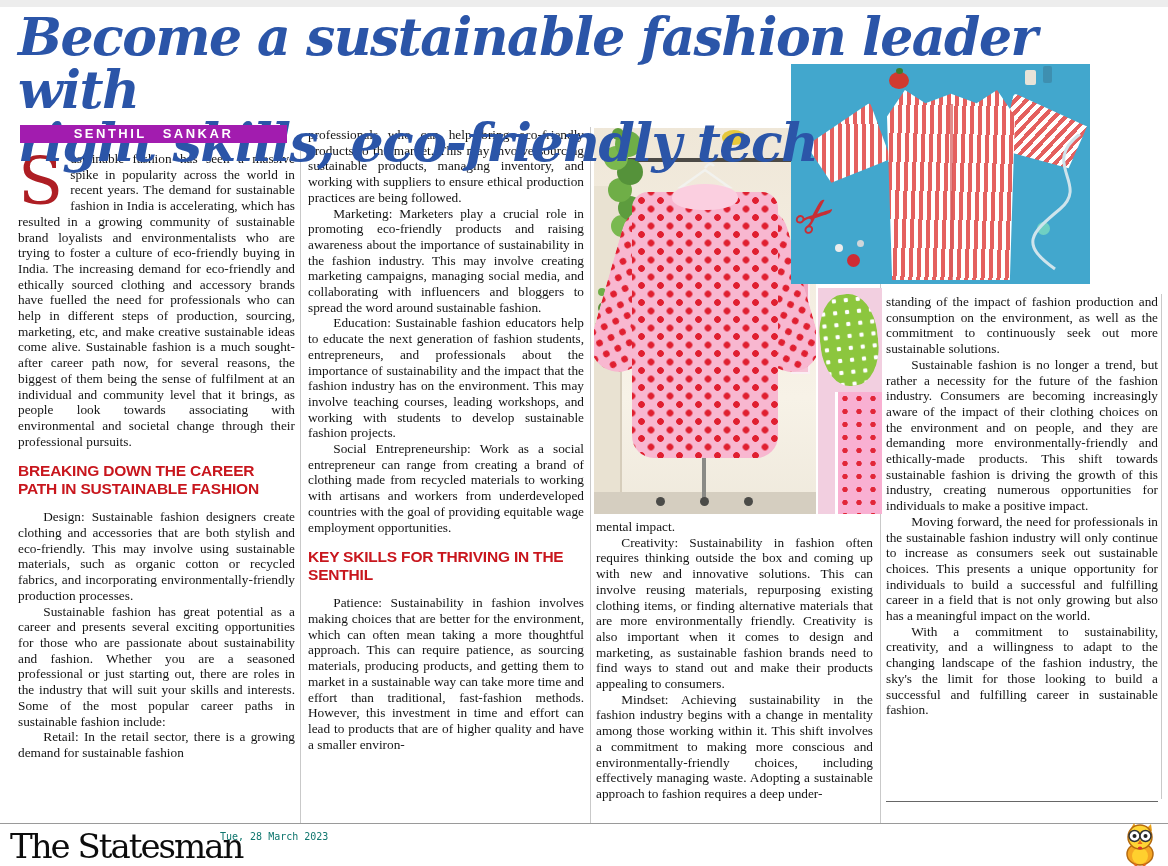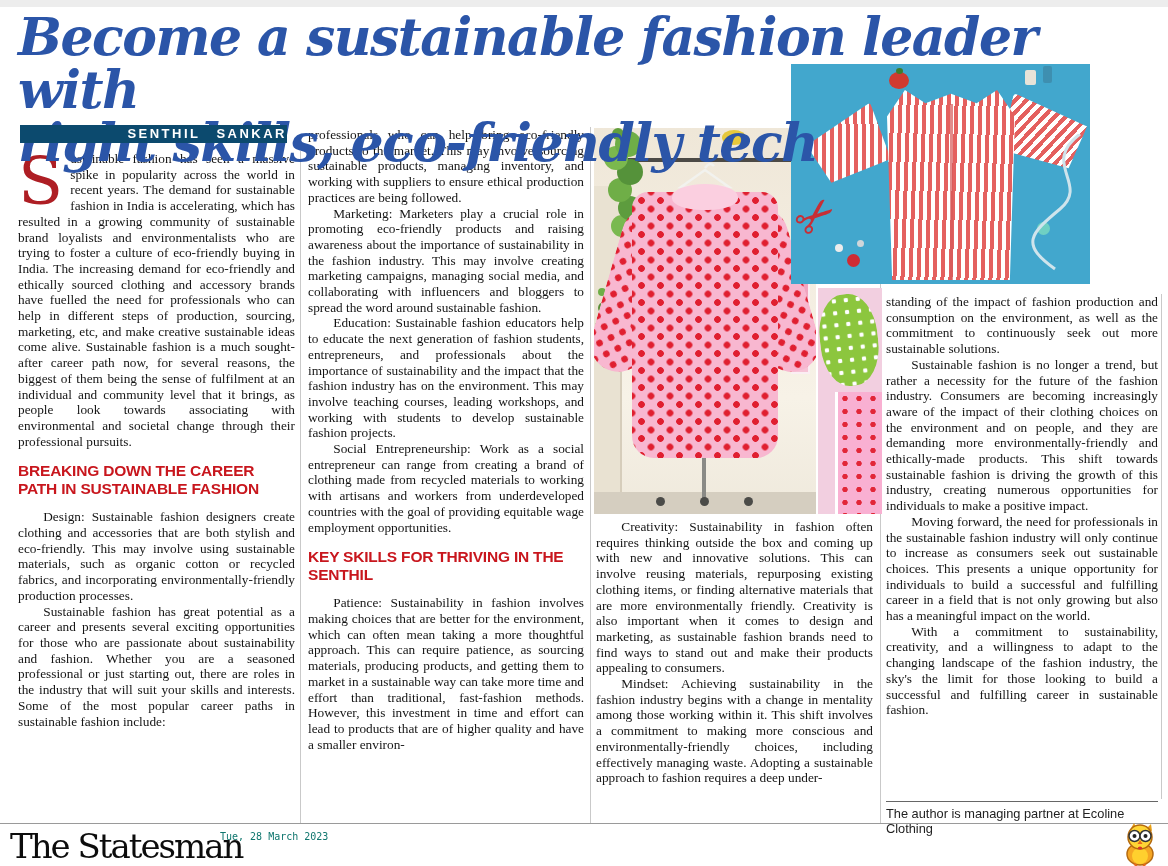--- a/index.html
+++ b/index.html
@@ -5,22 +5,22 @@
   html,body{margin:0;padding:0;background:#fff;}
   .page{position:relative;width:1168px;height:866px;background:#fff;overflow:hidden;
         font-family:"Liberation Serif",serif;}
   .topstrip{position:absolute;left:0;top:0;width:1168px;height:7px;background:#ededed;}
 
   
   .title{position:absolute;left:18px;top:10px;width:1110px;z-index:6;
          font-family:"DejaVu Serif",serif;font-style:italic;font-weight:700;
          font-size:52px;line-height:53px;color:#2b55a8;letter-spacing:-1.5px;}
   .byline{position:absolute;left:20px;top:125px;width:267px;height:18px;z-index:6;
-          background:#0c4a6e;color:#fff;font-family:"Liberation Sans",sans-serif;
-          font-weight:700;font-size:13px;line-height:18px;text-align:right;
+          background:#a21caf;color:#fff;font-family:"Liberation Sans",sans-serif;
+          font-weight:700;font-size:13px;line-height:18px;text-align:center;
           letter-spacing:2.5px;word-spacing:10px;}
 
   
   .col{position:absolute;font-size:13.3px;line-height:15.7px;color:#141414;
        overflow:hidden;}
   .col p{margin:0;text-align:justify;text-indent:1.9em;}
   .col p.noind{text-indent:0;}
   .lead{font-weight:400;}
   .col1{left:18px;top:151px;width:277px;height:672px;}
   .col2{left:308px;top:127px;width:276px;height:696px;}
@@ -134,45 +134,46 @@
   <div class="vrule" style="left:300px;top:151px;height:672px;"></div>
   <div class="vrule" style="left:590px;top:127px;height:696px;"></div>
   <div class="vrule" style="left:880px;top:127px;height:696px;"></div>
   <div class="vrule" style="left:1161px;top:294px;height:505px;"></div>
 
   <div class="col col1">
     <p class="noind"><span class="dropcap">S</span><span>ustainable fashion has seen a massive spike in popularity across the world in recent years. The demand for sustainable fashion in India is accelerating, which has resulted in a growing community of sustainable brand loyalists and environmentalists who are trying to foster a culture of eco-friendly buying in India. The increasing demand for eco-friendly and ethically sourced clothing and accessory brands have fuelled the need for professionals who can help in different steps of production, sourcing, marketing, etc, and make creative sustainable ideas come alive. Sustainable fashion is a much sought-after career path now, for several reasons, the biggest of them being the sense of fulfilment at an individual and community level that it brings, as people look towards associating with environmental and societal change through their professional pursuits.</span></p>
     <div class="sec-head">BREAKING DOWN THE CAREER PATH IN SUSTAINABLE FASHION</div>
     <p><span class="lead">Design:</span><span> Sustainable fashion designers create clothing and accessories that are both stylish and eco-friendly. This may involve using sustainable materials, such as organic cotton or recycled fabrics, and incorporating environmentally-friendly production processes.</span></p>
     <p>Sustainable fashion has great potential as a career and presents several exciting opportunities for those who are passionate about sustainability and fashion. Whether you are a seasoned professional or just starting out, there are roles in the industry that will suit your skills and interests. Some of the most popular career paths in sustainable fashion include:</p>
+    <p><span class="lead">Retail:</span><span> In the retail sector, there is a growing demand for sustainable fashion</span></p>
   </div>
 
   <div class="col col2">
     <p class="noind">professionals who can help bring eco-friendly products to the market. This may involve sourcing sustainable products, managing inventory, and working with suppliers to ensure ethical production practices are being followed.</p>
     <p><span class="lead">Marketing:</span><span> Marketers play a crucial role in promoting eco-friendly products and raising awareness about the importance of sustainability in the fashion industry. This may involve creating marketing campaigns, managing social media, and collaborating with influencers and bloggers to spread the word around sustainable fashion.</span></p>
     <p><span class="lead">Education:</span><span> Sustainable fashion educators help to educate the next generation of fashion students, entrepreneurs, and professionals about the importance of sustainability and the impact that the fashion industry has on the environment. This may involve teaching courses, leading workshops, and working with students to develop sustainable fashion projects.</span></p>
     <p>Social Entrepreneurship: Work as a social entrepreneur can range from creating a brand of clothing made from recycled materials to working with artisans and workers from underdeveloped countries with the goal of providing equitable wage employment opportunities.</p>
     <div class="sec-head">KEY SKILLS FOR THRIVING IN THE SENTHIL</div>
     <p><span class="lead">Patience:</span><span> Sustainability in fashion involves making choices that are better for the environment, which can often mean taking a more thoughtful approach. This can require patience, as sourcing materials, producing products, and getting them to market in a sustainable way can take more time and effort than traditional, fast-fashion methods. However, this investment in time and effort can lead to products that are of higher quality and have a smaller environ-</span></p>
   </div>
 
   <div class="col col3">
+    <p class="noind">mental impact.</p>
     <p>Creativity: Sustainability in fashion often requires thinking outside the box and coming up with new and innovative solutions. This can involve reusing materials, repurposing existing clothing items, or finding alternative materials that are more environmentally friendly. Creativity is also important when it comes to design and marketing, as sustainable fashion brands need to find ways to stand out and make their products appealing to consumers.</p>
     <p>Mindset: Achieving sustainability in the fashion industry begins with a change in mentality among those working within it. This shift involves a commitment to making more conscious and environmentally-friendly choices, including effectively managing waste. Adopting a sustainable approach to fashion requires a deep under-</p>
   </div>
 
   <div class="col col4">
     <p class="noind">standing of the impact of fashion production and consumption on the environment, as well as the commitment to continuously seek out more sustainable solutions.</p>
     <p>Sustainable fashion is no longer a trend, but rather a necessity for the future of the fashion industry. Consumers are becoming increasingly aware of the impact of their clothing choices on the environment and on people, and they are demanding more environmentally-friendly and ethically-made products. This shift towards sustainable fashion is driving the growth of this industry, creating numerous opportunities for individuals to make a positive impact.</p>
     <p>Moving forward, the need for professionals in the sustainable fashion industry will only continue to increase as consumers seek out sustainable choices. This presents a unique opportunity for individuals to build a successful and fulfilling career in a field that is not only growing but also has a meaningful impact on the world.</p>
     <p>With a commitment to sustainability, creativity, and a willingness to adapt to the changing landscape of the fashion industry, the sky's the limit for those looking to build a successful and fulfilling career in sustainable fashion.</p>
   </div>
 
   <div class="credit-rule"></div>
-  <div class="credit">The author is managing partner at Ecoline Clothing</div>
 
   <div class="photo dress-photo">
     <div class="mirror"></div>
     <div class="mirror-plant"></div>
     <div class="floor"></div>
     <div class="rail"></div>
     <div class="plant"></div>
     <div class="yellow-dot"></div>
     <div class="frame1"></div>
     <div class="frame2"></div>

